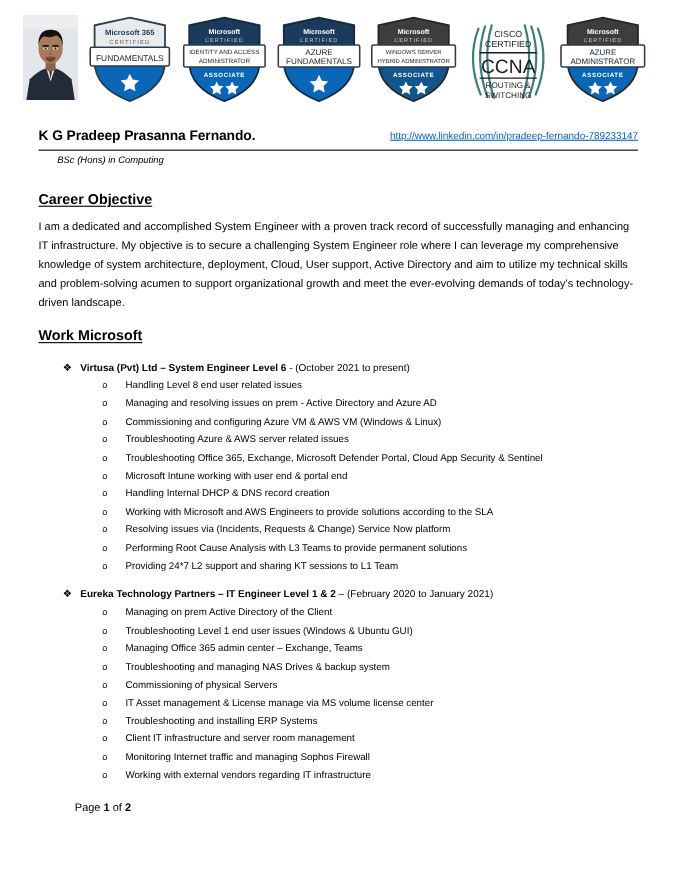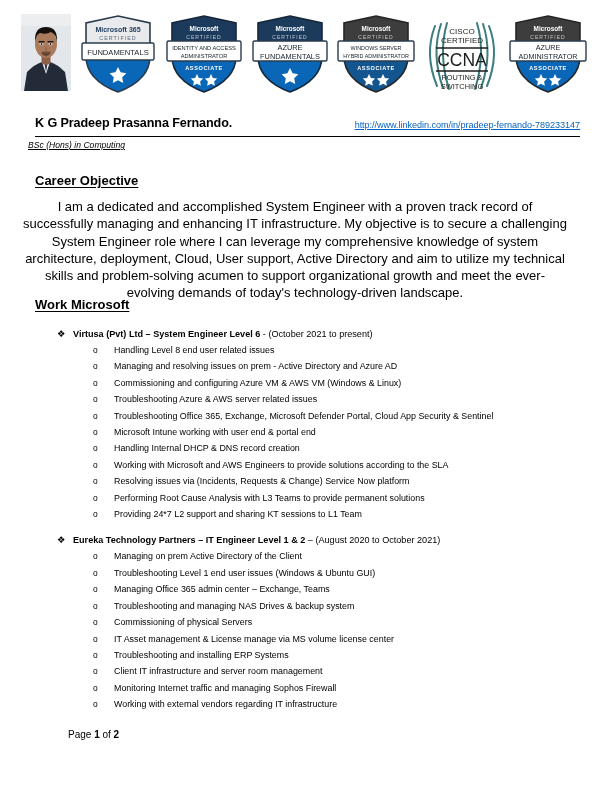--- a/index.html
+++ b/index.html
@@ -64,21 +64,21 @@
   }
   .badge svg { display: block; }
 
   
   .name-row {
     position: absolute;
     left: 35px;
     top: 116px;
     width: 545px;
     display: flex;
-    align-items: flex-end;
+    align-items: center;
     justify-content: space-between;
   }
   .full-name {
     font-size: 12.6px;
     font-weight: bold;
     letter-spacing: -0.1px;
     white-space: nowrap;
   }
   .linkedin-url {
     font-size: 9.1px;
@@ -89,48 +89,47 @@
   .name-rule {
     position: absolute;
     left: 35px;
     top: 136px;
     width: 545px;
     height: 1px;
     background: #000000;
   }
   .degree {
     position: absolute;
-    left: 28px;
+    left: 52px;
     top: 140px;
     font-size: 8.6px;
     font-style: italic;
-    text-decoration: underline;
   }
 
   
   .section-heading {
     position: absolute;
     left: 35px;
     font-size: 13px;
     font-weight: bold;
     text-decoration: underline;
     text-underline-offset: 2px;
   }
   #career-objective-heading { top: 173px; }
   #work-experience-heading { top: 297px; }
 
   
   .objective {
     position: absolute;
-    left: 22px;
+    left: 35px;
     top: 198px;
     width: 546px;
-    font-size: 13px;
+    font-size: 10px;
     line-height: 17.3px;
-    text-align: center;
+    text-align: left;
   }
 
   
   .jobs {
     position: absolute;
     left: 0;
     top: 326px;
     width: 612px;
   }
   .job { margin-bottom: 10px; }
@@ -382,21 +381,21 @@
           </li>
           <li class="duty">
             <span class="duty-marker">o</span>
             <span class="duty-text">Providing 24*7 L2 support and sharing KT sessions to L1 Team</span>
           </li>
         </ul>
       </div>
       <div class="job">
         <div class="job-title-row">
           <span class="job-bullet">❖</span>
-          <span><span class="job-title-text">Eureka Technology Partners – IT Engineer Level 1 &amp; 2</span><span class="job-period"> – (August 2020 to October 2021)</span></span>
+          <span><span class="job-title-text">Eureka Technology Partners – IT Engineer Level 1 &amp; 2</span><span class="job-period"> – (February 2020 to January 2021)</span></span>
         </div>
         <ul class="duties">
           <li class="duty">
             <span class="duty-marker">o</span>
             <span class="duty-text">Managing on prem Active Directory of the Client</span>
           </li>
           <li class="duty">
             <span class="duty-marker">o</span>
             <span class="duty-text">Troubleshooting Level 1 end user issues (Windows &amp; Ubuntu GUI)</span>
           </li>

